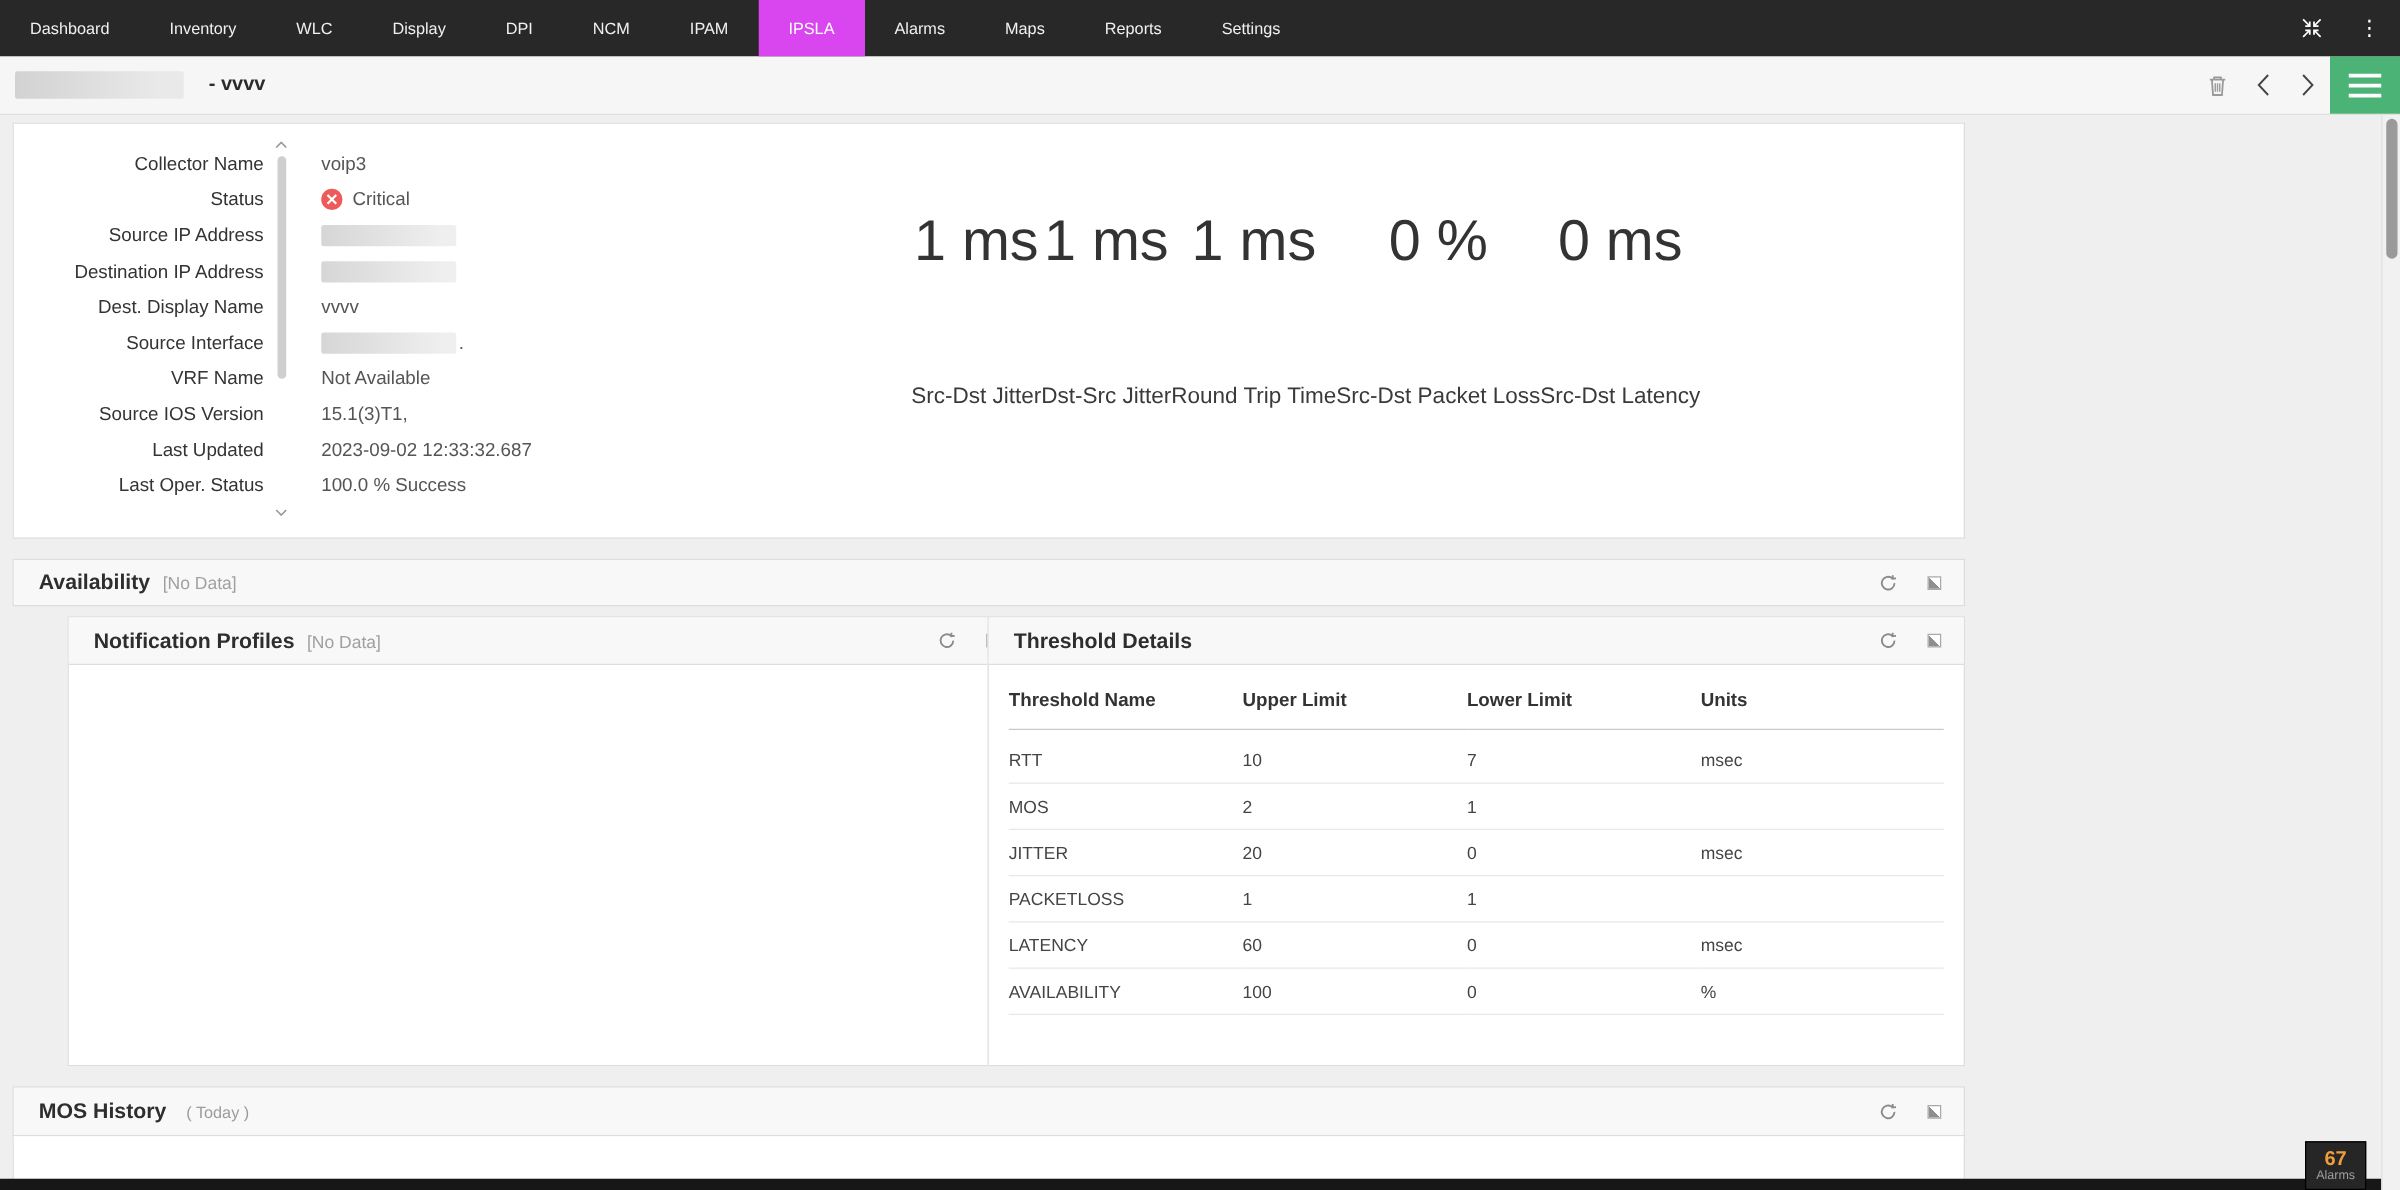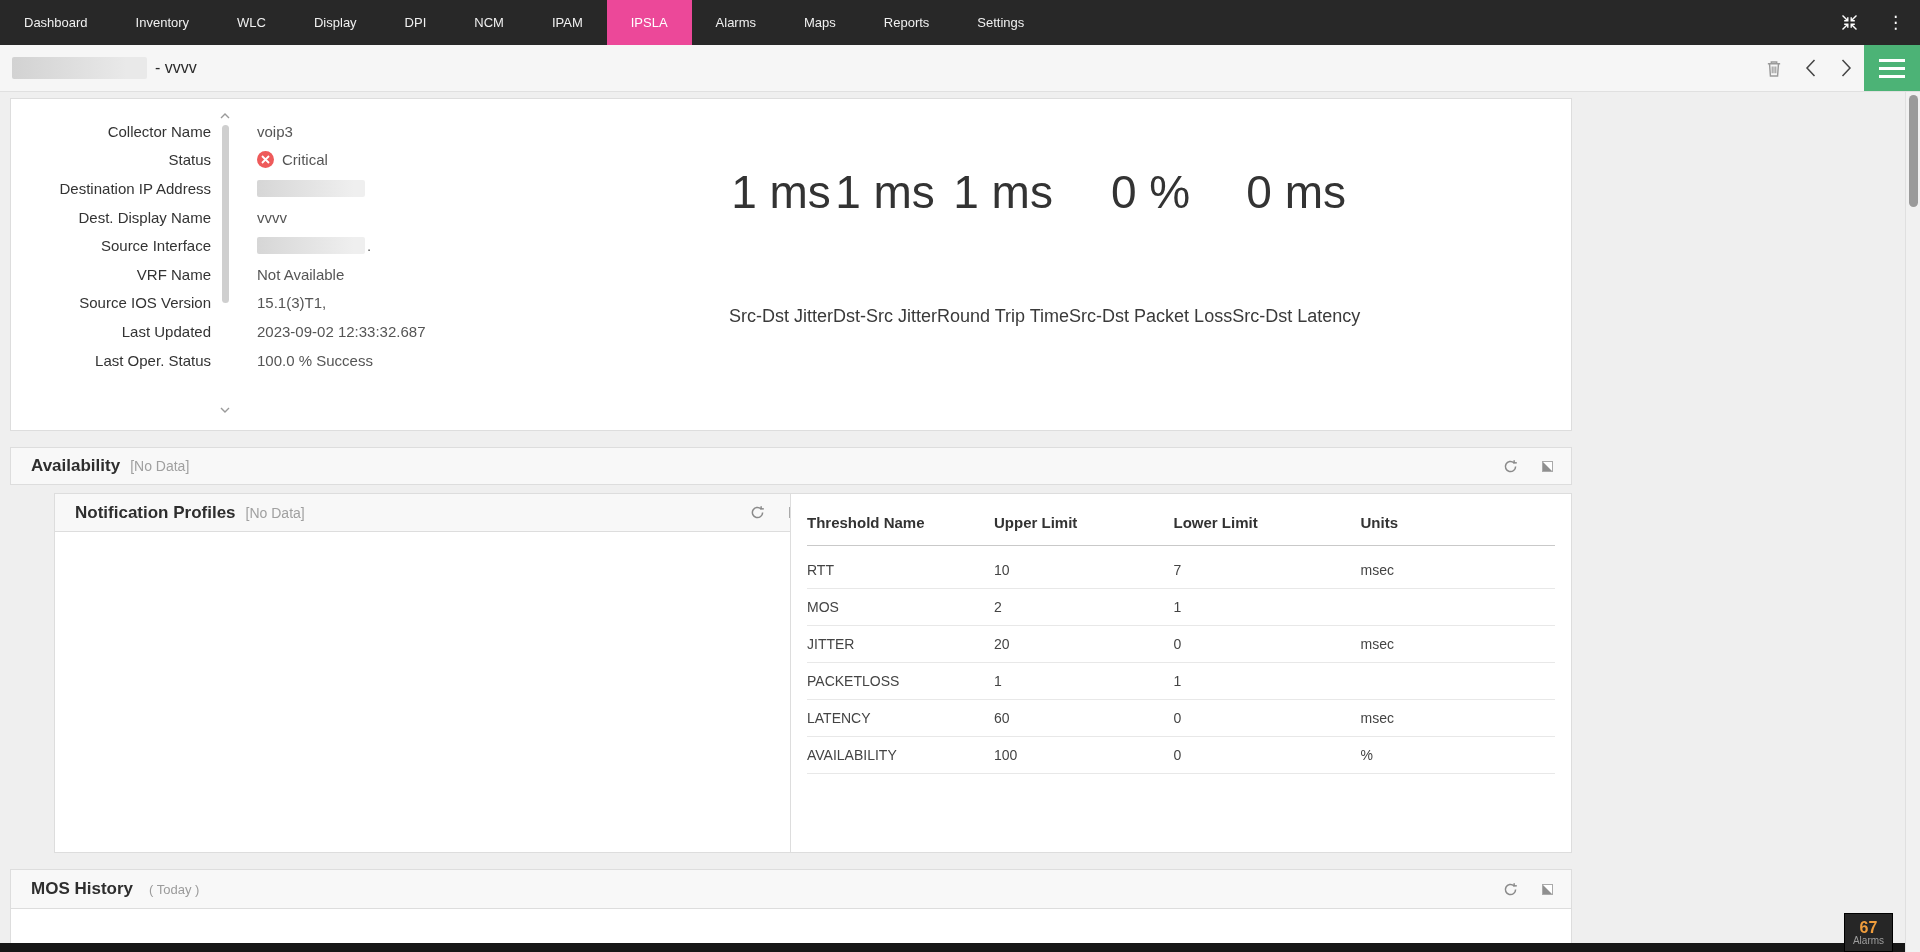--- a/index.html
+++ b/index.html
@@ -6,31 +6,31 @@
   html,body { width:1920px; height:952px; overflow:hidden; background:#efefef;
     font-family:"Liberation Sans","DejaVu Sans",sans-serif; }
   [data-interactable="true"] { cursor:pointer; }
 
   
   .topnav { position:absolute; left:0; top:0; width:1920px; height:45px; background:#282828;
     display:flex; align-items:stretch; z-index:5; }
   .nav-items { display:flex; align-items:stretch; }
   .nav-item { color:#f0f0f0; font-size:13px; display:flex; align-items:center;
     padding:0 24px; white-space:nowrap; }
-  .nav-item.active { background:#ec4899; color:#fff; }
+  .nav-item.active { background:#d946ef; color:#fff; }
   .nav-right { margin-left:auto; display:flex; align-items:center; gap:20px; padding-right:16px; }
   .nav-right svg, .kebab { display:block; }
   .kebab { color:#fff; font-size:17px; letter-spacing:0; line-height:1; }
 
   
   .titlebar { position:absolute; left:0; top:45px; width:1920px; height:47px; background:#f6f6f6;
     border-bottom:1px solid #e0e0e0; display:flex; align-items:center; z-index:4; }
   .redacted-title { width:135px; height:22px; margin-left:12px; border-radius:2px;
     background:linear-gradient(90deg,#d2d2d2,#e9e9e9 85%); }
-  .title-text { font-size:16px; font-weight:400; color:#2b2b2b; margin-left:8px; }
+  .title-text { font-size:16px; font-weight:700; color:#2b2b2b; margin-left:20px; }
   .title-actions { margin-left:auto; display:flex; align-items:center; height:100%; }
   .ta-icon { display:flex; align-items:center; justify-content:center; width:36px; height:100%; }
   .menu-btn { width:56px; height:100%; background:#4cb376; border:none; display:flex;
     flex-direction:column; align-items:center; justify-content:center; gap:5px; }
   .menu-btn i { display:block; width:26px; height:3px; background:#fff; }
 
   
   .panel { background:#fff; border:1px solid #ddd; position:absolute; }
   .details-panel { left:10px; top:98px; width:1562px; height:333px; }
   .details-list { position:absolute; left:0; top:18px; }
@@ -163,20 +163,26 @@
         <div class="detail-value" data-interactable="false">
           <span class="status-icon" data-interactable="false">
             <svg width="9" height="9" viewBox="0 0 9 9" stroke="#fff" stroke-width="1.8">
               <path d="M1 1l7 7M8 1 1 8"></path>
             </svg>
           </span>
           <span data-interactable="false">Critical</span>
         </div>
       </div>
       <div class="detail-row" data-interactable="false">
+        <div class="detail-label" data-interactable="false">Source IP Address</div>
+        <div class="detail-value" data-interactable="false">
+          <span class="redacted-block" data-interactable="false"></span>
+        </div>
+      </div>
+      <div class="detail-row" data-interactable="false">
         <div class="detail-label" data-interactable="false">Destination IP Address</div>
         <div class="detail-value" data-interactable="false">
           <span class="redacted-block" data-interactable="false"></span>
         </div>
       </div>
       <div class="detail-row" data-interactable="false">
         <div class="detail-label" data-interactable="false">Dest. Display Name</div>
         <div class="detail-value" data-interactable="false">vvvv</div>
       </div>
       <div class="detail-row" data-interactable="false">
@@ -256,20 +262,30 @@
       <svg data-interactable="true" width="15" height="15" viewBox="0 0 15 15" fill="none" stroke="#8a8a8a" stroke-width="1.5">
         <path d="M12.6 7.5a5.1 5.1 0 1 1-1.7-3.8"></path>
           <path d="M11.2 1.2l-.2 2.8 2.8-.3"></path>
       </svg>
       <span class="expand-sq" data-interactable="true"></span>
     </span>
   </div>
 </section>
 
 <section class="panel threshold-panel" data-interactable="false">
+  <div class="panel-header">
+    <span class="bar-title" data-interactable="false">Threshold Details</span>
+    <span class="bar-icons">
+      <svg data-interactable="true" width="15" height="15" viewBox="0 0 15 15" fill="none" stroke="#8a8a8a" stroke-width="1.5">
+        <path d="M12.6 7.5a5.1 5.1 0 1 1-1.7-3.8"></path>
+          <path d="M11.2 1.2l-.2 2.8 2.8-.3"></path>
+      </svg>
+      <span class="expand-sq" data-interactable="true"></span>
+    </span>
+  </div>
   <table class="threshold" data-interactable="false">
     <thead>
         <tr>
           <th class="col-name" data-interactable="false">Threshold Name</th>
           <th class="col-upper" data-interactable="false">Upper Limit</th>
           <th class="col-lower" data-interactable="false">Lower Limit</th>
           <th class="col-units" data-interactable="false">Units</th>
         </tr>
       </thead>
     <tbody>

